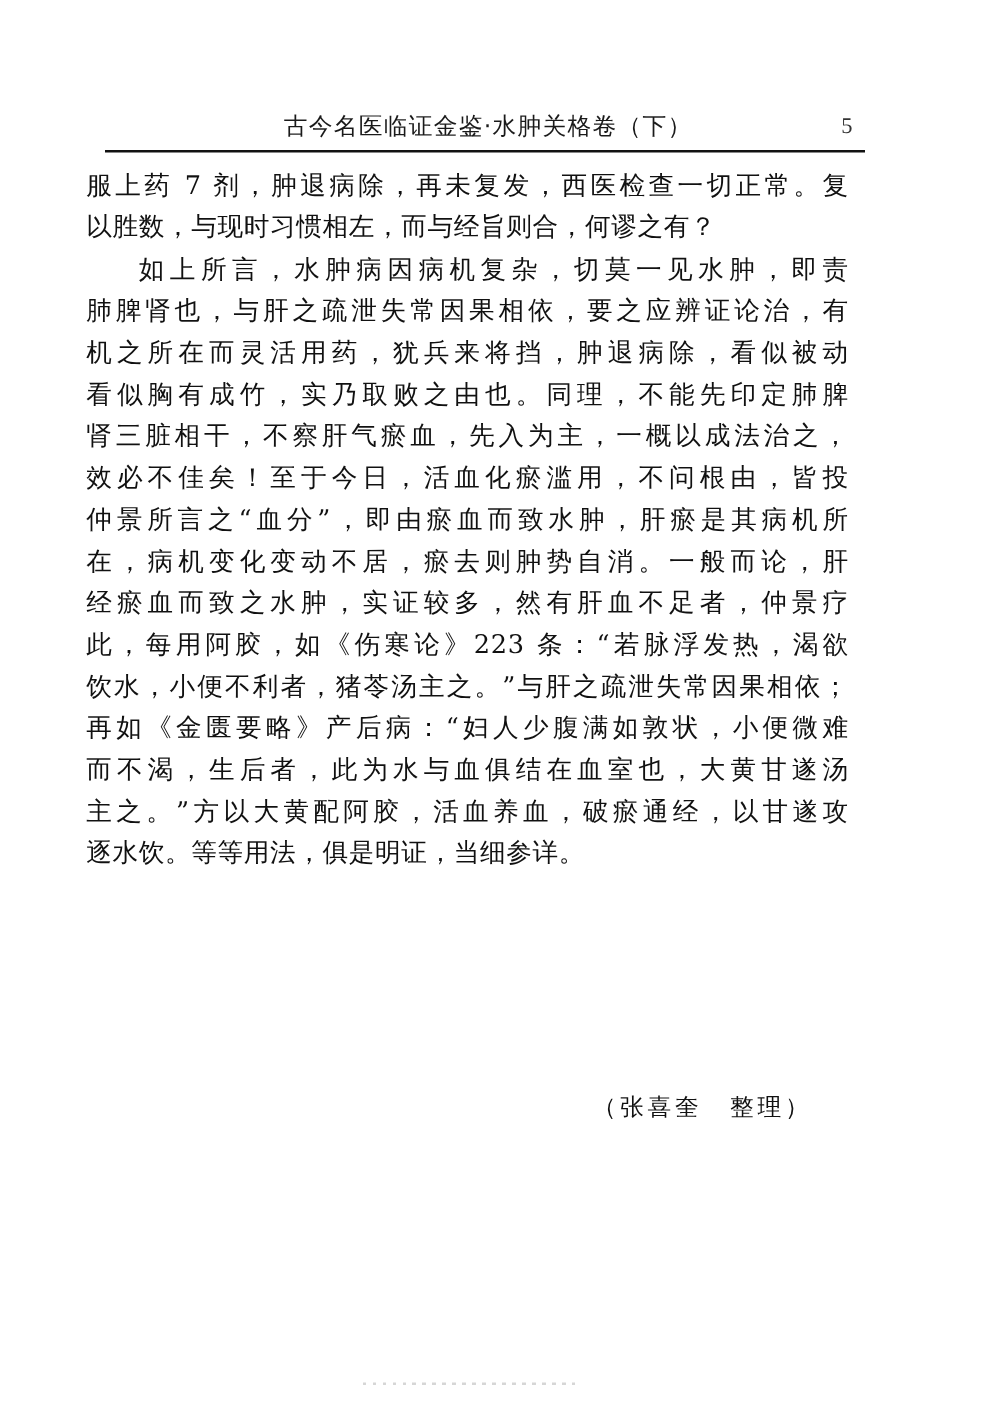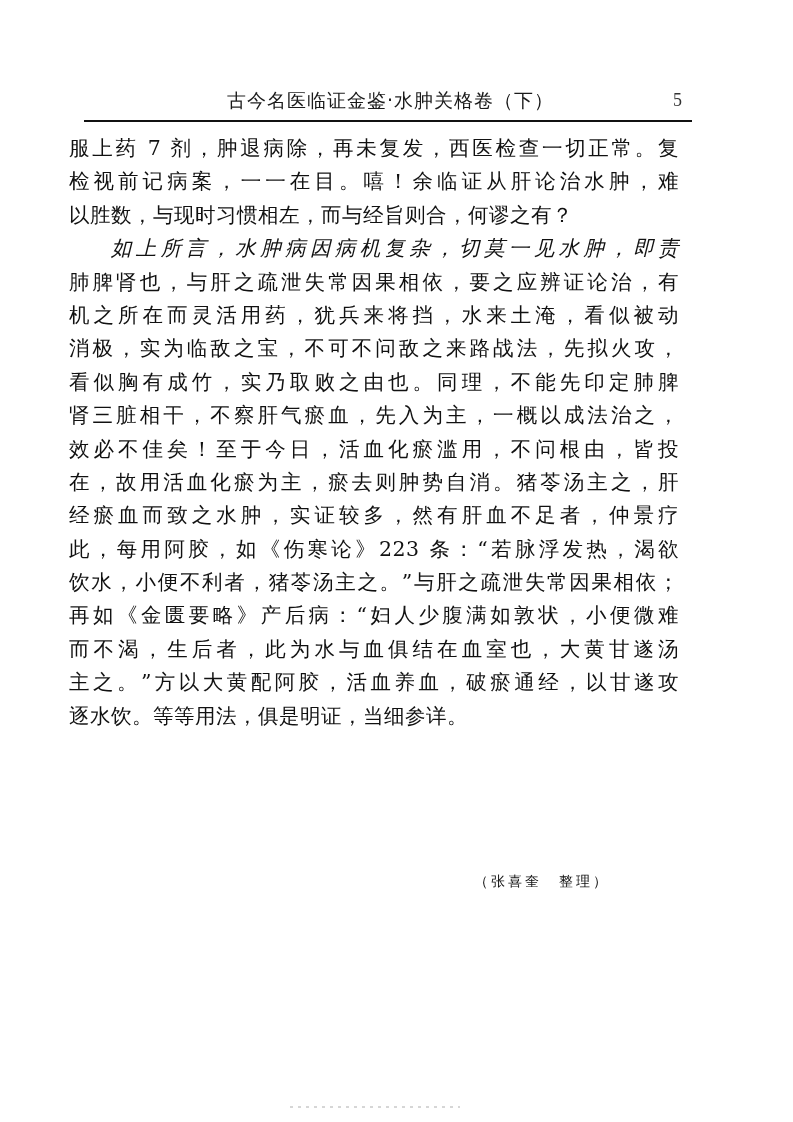--- a/index.html
+++ b/index.html
@@ -63,27 +63,26 @@
       white-space: nowrap;
       text-align: justify;
       text-align-last: justify;
       letter-spacing: 0.5px;
     }
     .line.last {
       text-align-last: left;
     }
     .line.indent {
       padding-left: 42px;
-      font-style: italic;
     }
     .signature {
       position: absolute;
       left: 474px;
       top: 873px;
-      font-size: 14px;
+      font-size: 19px;
       letter-spacing: 3px;
       white-space: pre;
     }
     .footer-noise {
       position: absolute;
       left: 290px;
       top: 1106px;
       width: 170px;
       height: 2px;
       background: repeating-linear-gradient(90deg, #bbb 0 3px, transparent 3px 8px);
@@ -94,30 +93,29 @@
 <body>
 
 <div class="header">
   <span class="header-title">古今名医临证金鉴·水肿关格卷（下）</span>
   <span class="header-page">5</span>
 </div>
 <div class="header-rule"></div>
 
 <div class="body-text">
   <span class="line">服上药 7 剂，肿退病除，再未复发，西医检查一切正常。复</span>
-  <span class="line">检视前记病案，一一在目。嘻！余临证从肝论治水肿，难</span>
   <span class="line last">以胜数，与现时习惯相左，而与经旨则合，何谬之有？</span>
   <span class="line indent">如上所言，水肿病因病机复杂，切莫一见水肿，即责</span>
   <span class="line">肺脾肾也，与肝之疏泄失常因果相依，要之应辨证论治，有</span>
-  <span class="line">机之所在而灵活用药，犹兵来将挡，水来土淹，看似被动</span>
-  <span class="line">消极，实为临敌之宝，不可不问敌之来路战法，先拟火攻，</span>
+  <span class="line">机之所在而灵活用药，犹兵来将挡，肿退病除，看似被动</span>
   <span class="line">看似胸有成竹，实乃取败之由也。同理，不能先印定肺脾</span>
   <span class="line">肾三脏相干，不察肝气瘀血，先入为主，一概以成法治之，</span>
   <span class="line">效必不佳矣！至于今日，活血化瘀滥用，不问根由，皆投</span>
-  <span class="line">在，故用活血化瘀为主，瘀去则肿势自消。猪苓汤主之，肝</span>
+  <span class="line">仲景所言之“血分”，即由瘀血而致水肿，肝瘀是其病机所</span>
+  <span class="line">在，病机变化变动不居，瘀去则肿势自消。一般而论，肝</span>
   <span class="line">经瘀血而致之水肿，实证较多，然有肝血不足者，仲景疗</span>
   <span class="line">此，每用阿胶，如《伤寒论》223 条：“若脉浮发热，渴欲</span>
   <span class="line">饮水，小便不利者，猪苓汤主之。”与肝之疏泄失常因果相依；</span>
   <span class="line">再如《金匮要略》产后病：“妇人少腹满如敦状，小便微难</span>
   <span class="line">而不渴，生后者，此为水与血俱结在血室也，大黄甘遂汤</span>
   <span class="line">主之。”方以大黄配阿胶，活血养血，破瘀通经，以甘遂攻</span>
   <span class="line last">逐水饮。等等用法，俱是明证，当细参详。</span>
 </div>
 
 <div class="signature">（张喜奎　整理）</div>

